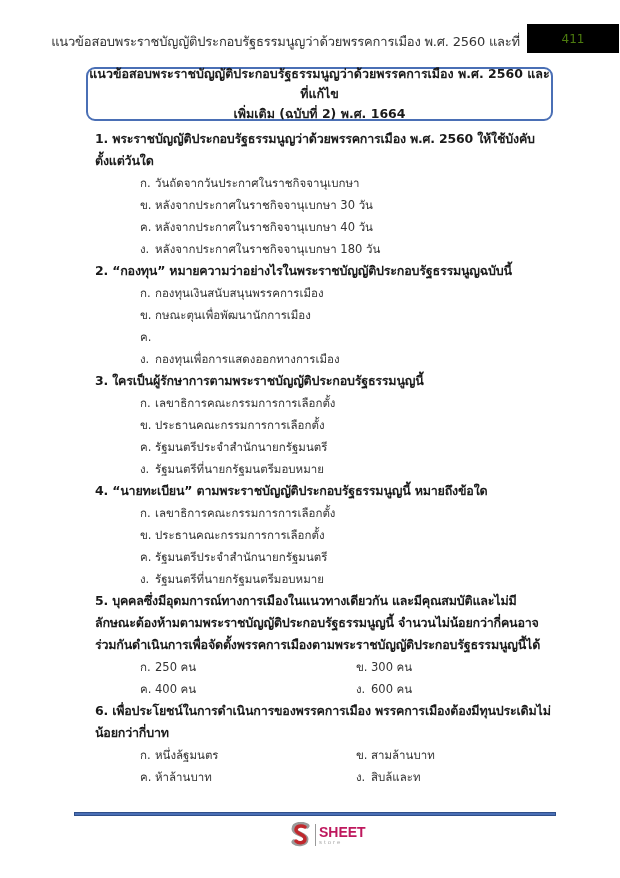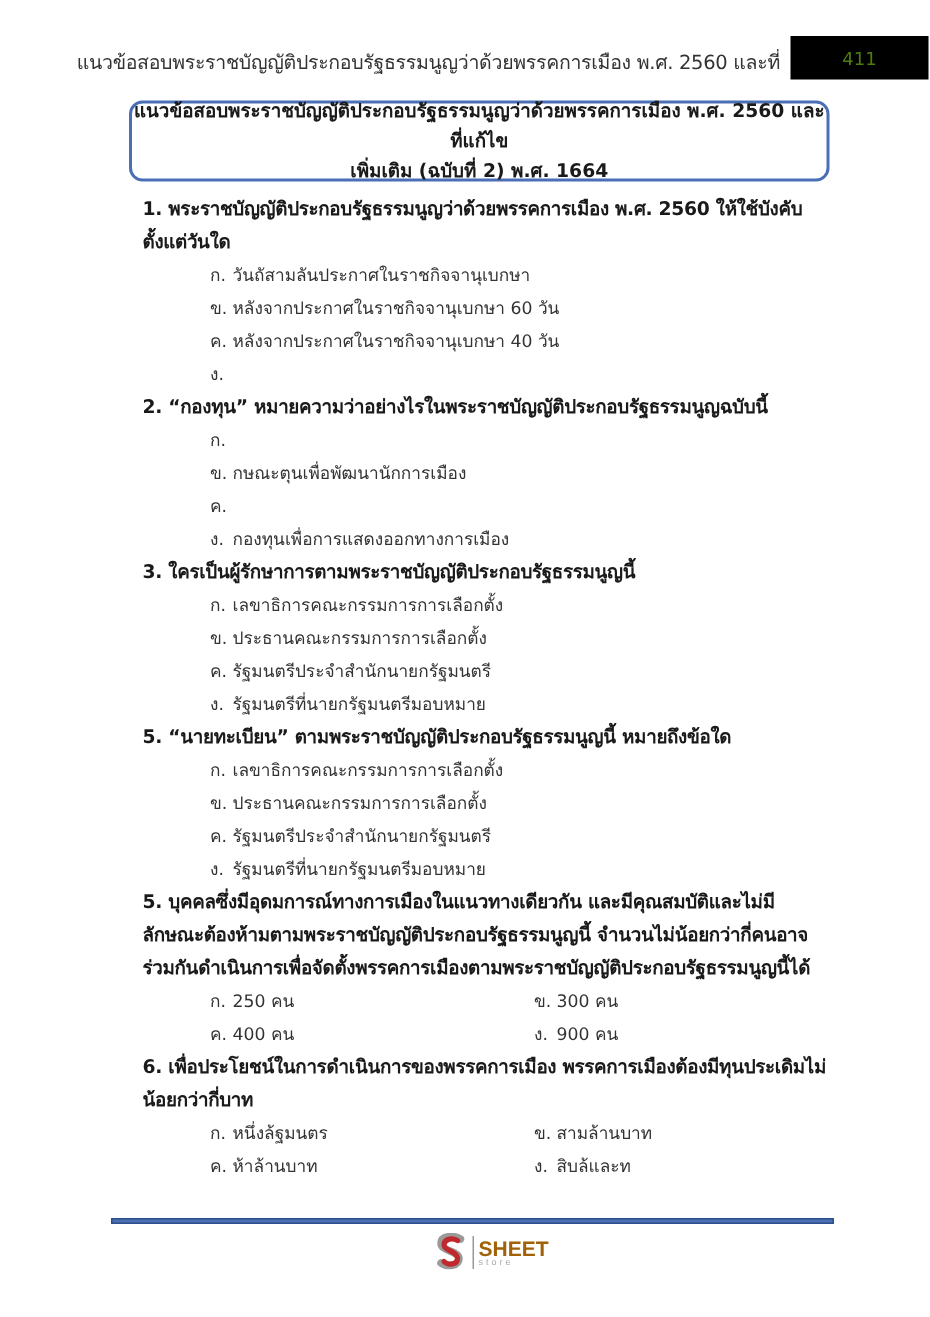--- a/index.html
+++ b/index.html
@@ -43,62 +43,64 @@
     background: #4a6fb5; border: 1px solid #2f4f8a; box-sizing: border-box;
   }
   .logo {
     position: absolute; top: 822px; left: 290px; display: flex; align-items: center;
   }
   .logo-mark {
     width: 22px; height: 26px; position: relative;
   }
   .logo-divider { width: 1px; height: 22px; background: #999; margin: 0 3px 0 3px; }
   .logo-text { display: flex; flex-direction: column; line-height: 1; }
-  .logo-main { font-family: "Liberation Sans", sans-serif; font-weight: bold; font-size: 14px; color: #a16207; }
+  .logo-main { font-family: "Liberation Sans", sans-serif; font-weight: bold; font-size: 14px; color: #be185d; }
   .logo-sub { font-family: "Liberation Sans", sans-serif; font-size: 6px; letter-spacing: 2px; color: #aaa; }
 </style>
 </head>
 <body>
 
 <div class="running-header">แนวข้อสอบพระราชบัญญัติประกอบรัฐธรรมนูญว่าด้วยพรรคการเมือง พ.ศ. 2560 และที่</div>
 <div class="page-number-box">411</div>
 
 <div class="title-box">
   <div>แนวข้อสอบพระราชบัญญัติประกอบรัฐธรรมนูญว่าด้วยพรรคการเมือง พ.ศ. 2560 และที่แก้ไข</div>
   <div>เพิ่มเติม (ฉบับที่ 2) พ.ศ. 1664</div>
 </div>
 
 <div class="questions">
 
   <div class="question">
     <div class="q-stem">1. พระราชบัญญัติประกอบรัฐธรรมนูญว่าด้วยพรรคการเมือง พ.ศ. 2560 ให้ใช้บังคับตั้งแต่วันใด</div>
     <div class="opt-list">
       <div class="opt">
           <span class="opt-label">ก.</span>
-          <span>วันถัสามลันประกาศในราชกิจจานุเบกษา</span>
-        </div>
-      <div class="opt">
-          <span class="opt-label">ข.</span>
-          <span>หลังจากประกาศในราชกิจจานุเบกษา 60 วัน</span>
+          <span>วันถัดจากวันประกาศในราชกิจจานุเบกษา</span>
+        </div>
+      <div class="opt">
+          <span class="opt-label">ข.</span>
+          <span>หลังจากประกาศในราชกิจจานุเบกษา 30 วัน</span>
         </div>
       <div class="opt">
           <span class="opt-label">ค.</span>
           <span>หลังจากประกาศในราชกิจจานุเบกษา 40 วัน</span>
         </div>
       <div class="opt">
           <span class="opt-label">ง.</span>
+          <span>หลังจากประกาศในราชกิจจานุเบกษา 180 วัน</span>
         </div>
     </div>
   </div>
 
   <div class="question">
     <div class="q-stem">2. “กองทุน” หมายความว่าอย่างไรในพระราชบัญญัติประกอบรัฐธรรมนูญฉบับนี้</div>
     <div class="opt-list">
       <div class="opt">
           <span class="opt-label">ก.</span>
+          <span>กองทุนเงินสนับสนุนพรรคการเมือง</span>
         </div>
       <div class="opt">
           <span class="opt-label">ข.</span>
           <span>กษณะตุนเพื่อพัฒนานักการเมือง</span>
         </div>
       <div class="opt">
           <span class="opt-label">ค.</span>
         </div>
       <div class="opt">
           <span class="opt-label">ง.</span>
@@ -123,21 +125,21 @@
           <span>รัฐมนตรีประจำสำนักนายกรัฐมนตรี</span>
         </div>
       <div class="opt">
           <span class="opt-label">ง.</span>
           <span>รัฐมนตรีที่นายกรัฐมนตรีมอบหมาย</span>
         </div>
     </div>
   </div>
 
   <div class="question">
-    <div class="q-stem">5. “นายทะเบียน” ตามพระราชบัญญัติประกอบรัฐธรรมนูญนี้ หมายถึงข้อใด</div>
+    <div class="q-stem">4. “นายทะเบียน” ตามพระราชบัญญัติประกอบรัฐธรรมนูญนี้ หมายถึงข้อใด</div>
     <div class="opt-list">
       <div class="opt">
           <span class="opt-label">ก.</span>
           <span>เลขาธิการคณะกรรมการการเลือกตั้ง</span>
         </div>
       <div class="opt">
           <span class="opt-label">ข.</span>
           <span>ประธานคณะกรรมการการเลือกตั้ง</span>
         </div>
       <div class="opt">
@@ -161,21 +163,21 @@
       <div class="opt">
           <span class="opt-label">ข.</span>
           <span>300 คน</span>
         </div>
       <div class="opt">
           <span class="opt-label">ค.</span>
           <span>400 คน</span>
         </div>
       <div class="opt">
           <span class="opt-label">ง.</span>
-          <span>900 คน</span>
+          <span>600 คน</span>
         </div>
     </div>
   </div>
 
   <div class="question">
     <div class="q-stem">6. เพื่อประโยชน์ในการดำเนินการของพรรคการเมือง พรรคการเมืองต้องมีทุนประเดิมไม่น้อยกว่ากี่บาท</div>
     <div class="opt-grid">
       <div class="opt">
           <span class="opt-label">ก.</span>
           <span>หนึ่งล้ฐมนตร</span>

